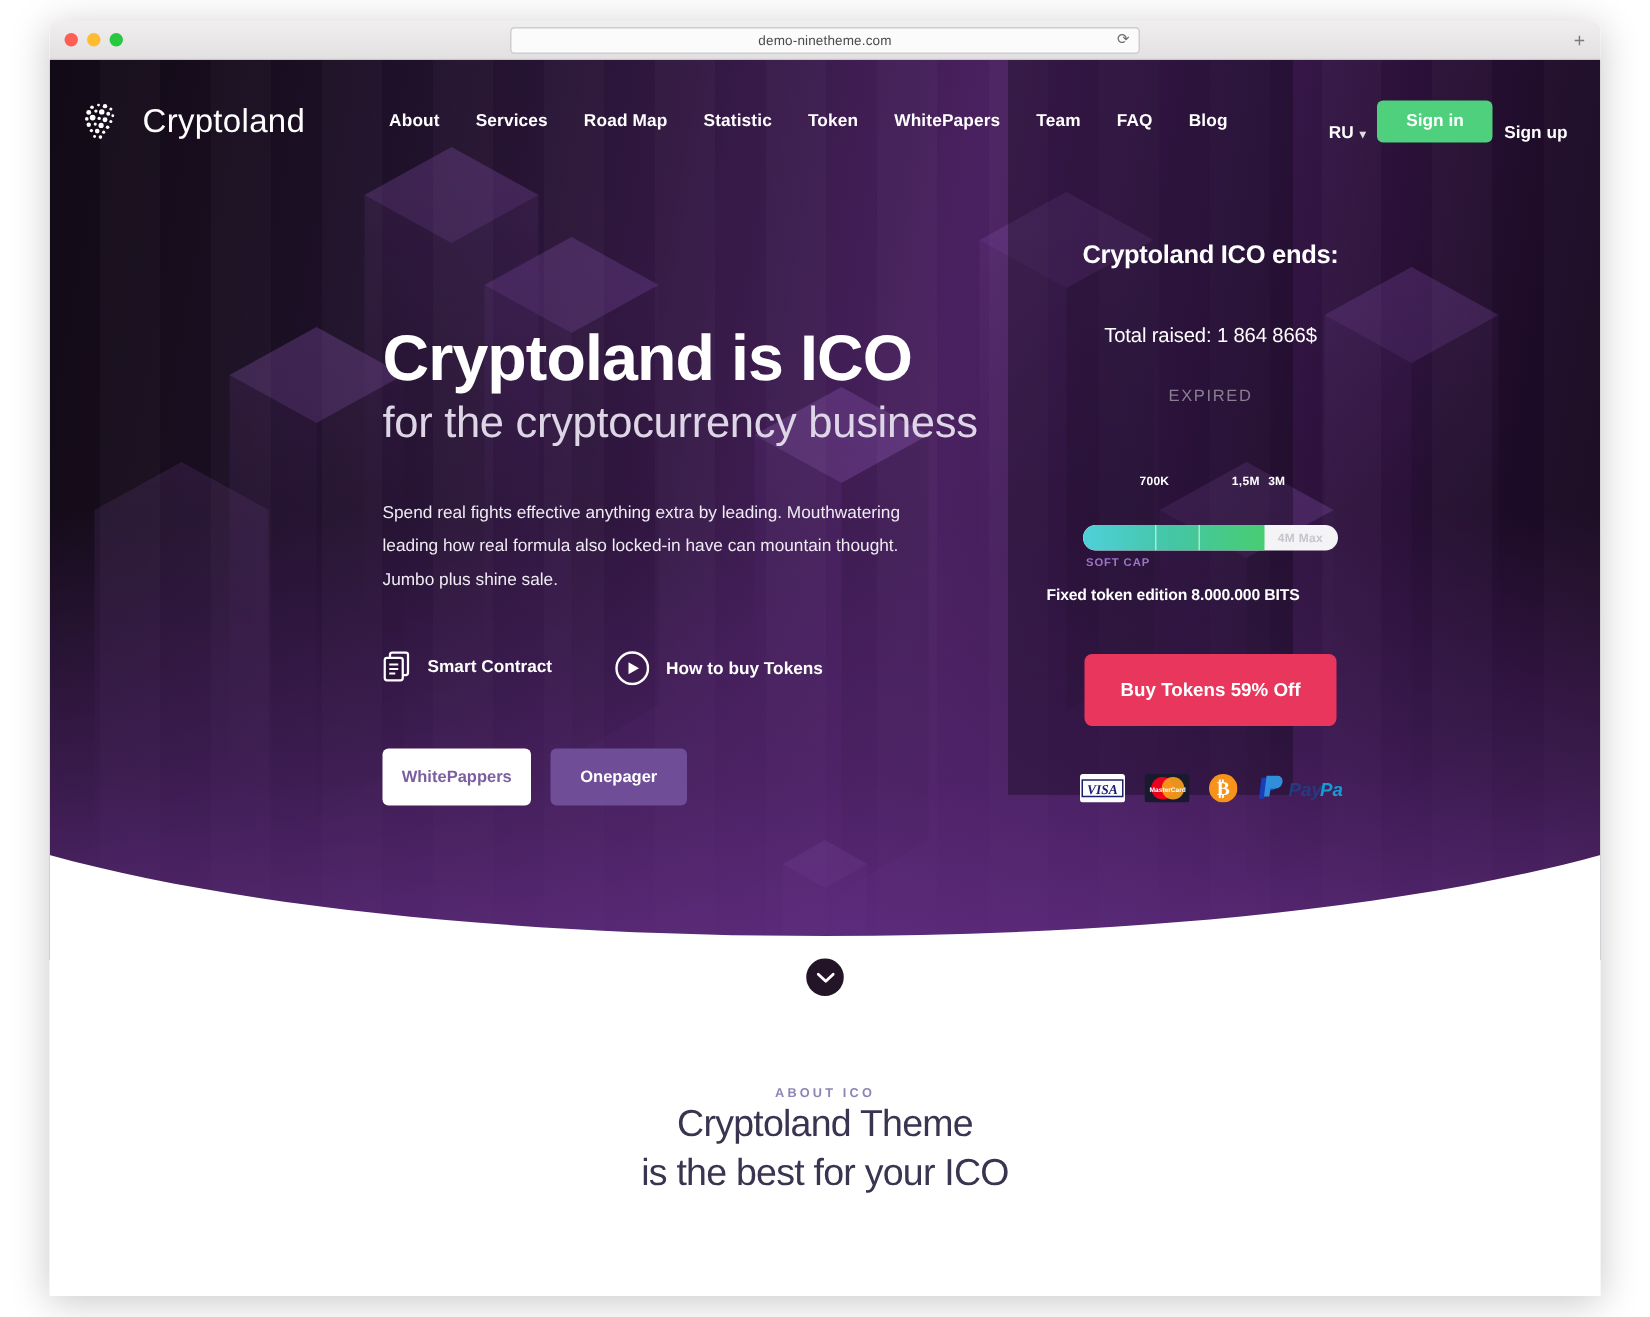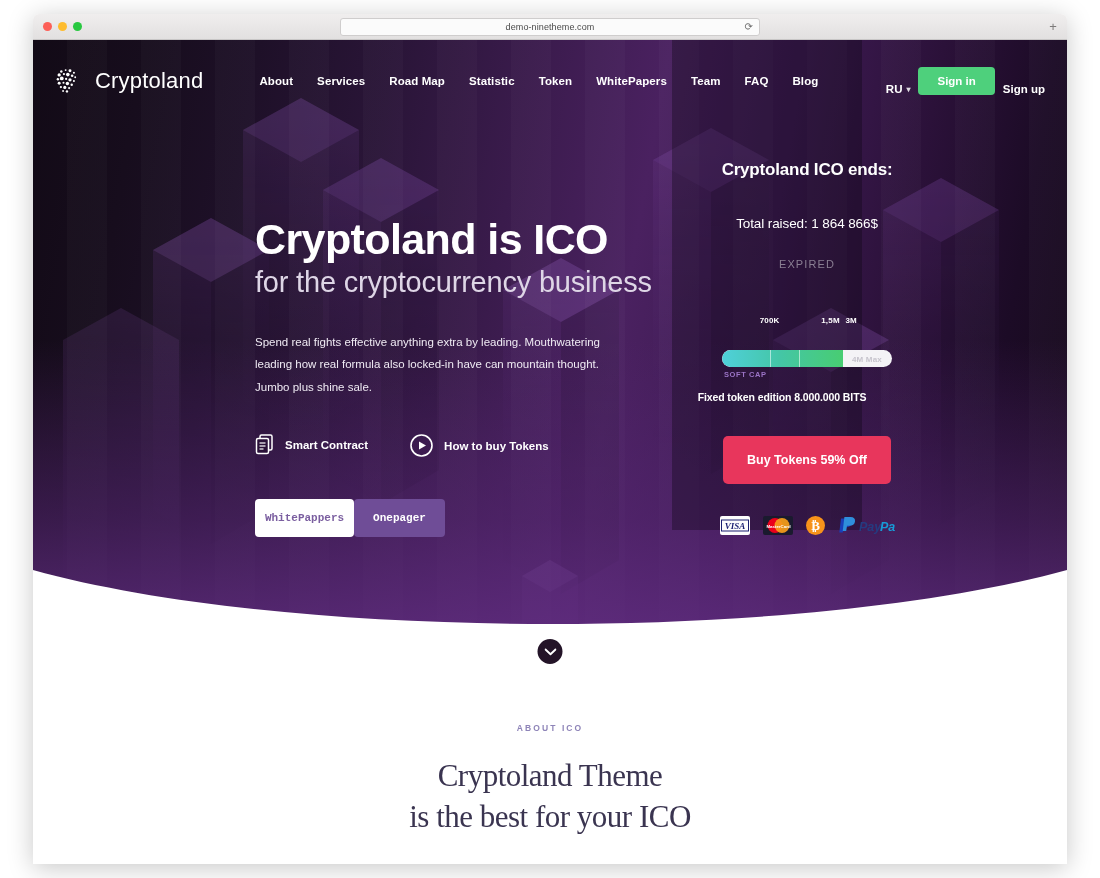--- a/index.html
+++ b/index.html
@@ -131,21 +131,21 @@
     color: #ded6e6; font-size: 29px; font-weight: 300;
     letter-spacing: -.2px; margin-top: 6px; line-height: 1.1;
   }
   #hero-desc {
     color: #efeaf3; font-size: 11.5px; line-height: 1.95;
     margin-top: 32px; width: 360px;
   }
   #hero-actions { display: flex; align-items: flex-start; gap: 42px; margin-top: 36px; }
   .hero-action { display: flex; align-items: center; gap: 11px; text-decoration: none; }
   .hero-action-label { color: #fff; font-size: 11.5px; font-weight: bold; }
-  #hero-buttons { display: flex; margin-top: 42px; font-family: Liberation Mono, monospace; }
+  #hero-buttons { display: flex; gap: 13px; margin-top: 42px; }
   #whitepapers-btn {
     background: #fff; color: #7b5fa0;
     font-size: 11px; font-weight: bold;
     padding: 13px 0; width: 99px; text-align: center;
     border-radius: 4px; border: none; font-family: inherit; cursor: pointer;
   }
   #onepager-btn {
     background: #6f4d97; color: #fff;
     font-size: 11px; font-weight: bold;
     padding: 13px 0; width: 91px; text-align: center;
@@ -225,22 +225,22 @@
 
   
   #about-section {
     position: absolute; left: 0; top: 600px; width: 1034px;
     text-align: center; padding-top: 83px;
   }
   #about-eyebrow {
     color: #8e84b8; font-size: 8.5px; font-weight: bold; letter-spacing: 2.1px;
   }
   #about-title {
-    color: #3a3450; font-size: 31px; font-weight: 400;
-    letter-spacing: -.5px; line-height: 1.32; margin-top: 23px; font-family: Liberation Serif, serif;
+    color: #3a3450; font-size: 25px; font-weight: 400;
+    letter-spacing: -.5px; line-height: 1.32; 
   }
 </style>
 </head>
 <body>
 
 <div id="browser-window">
 
   <div id="titlebar">
     <div class="traffic">
       <span class="dot red"></span>

